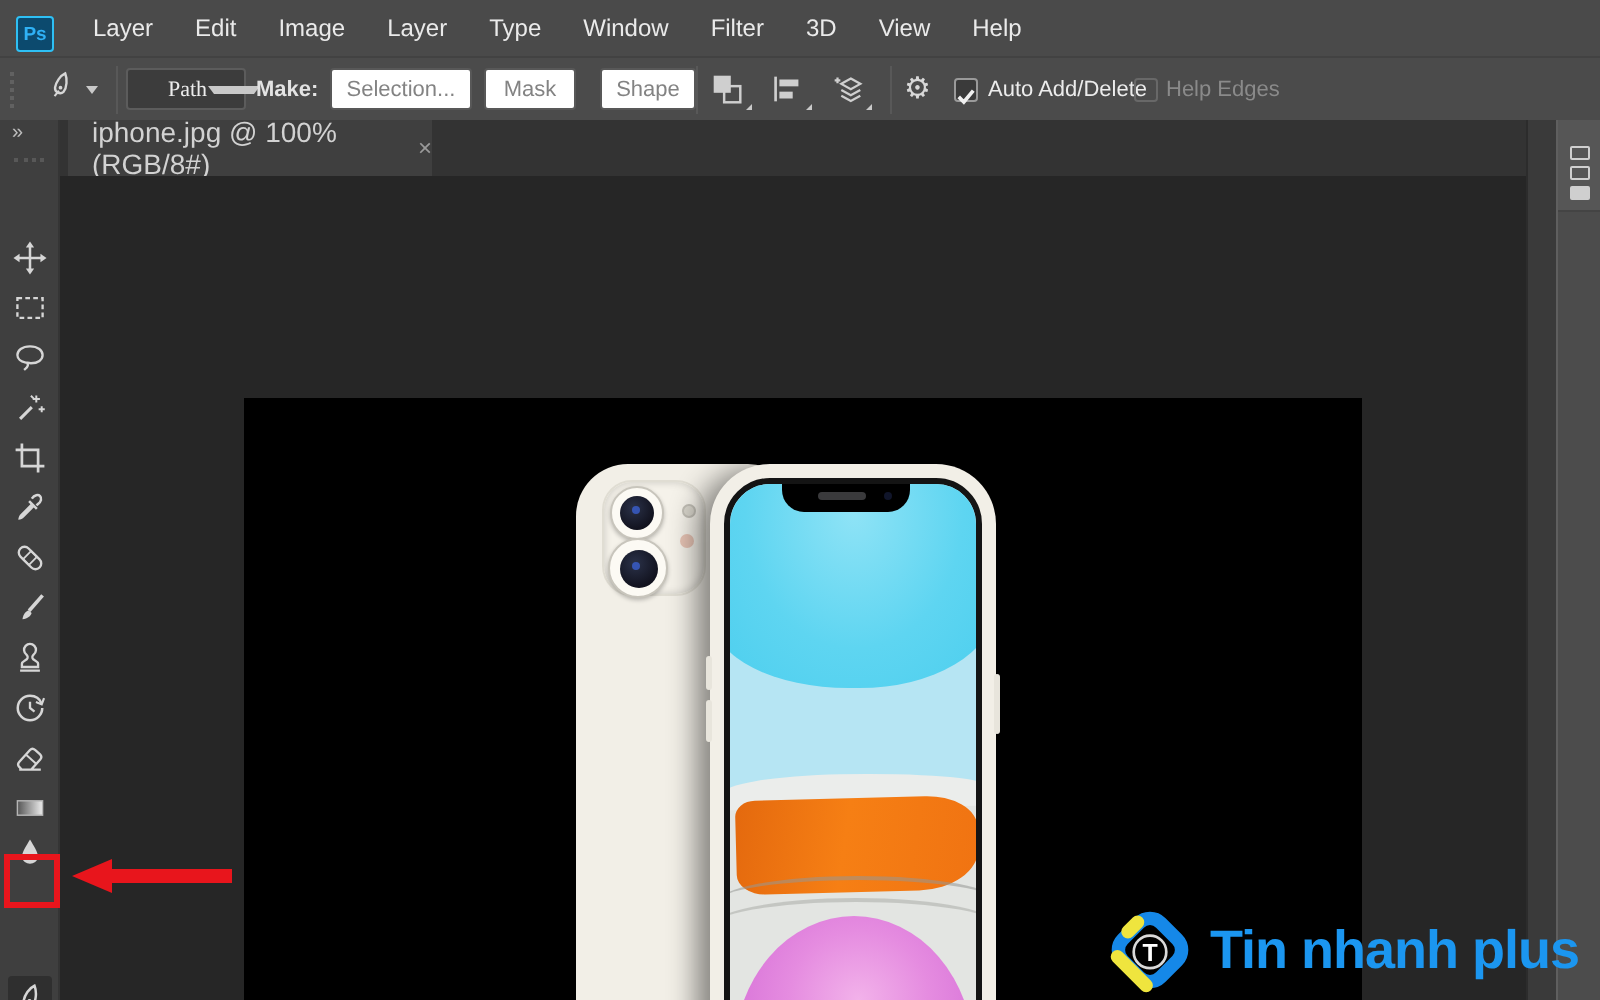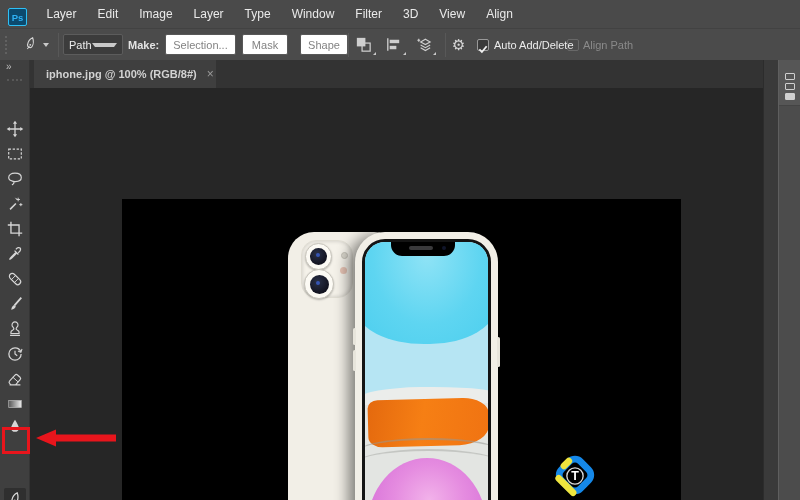--- a/index.html
+++ b/index.html
@@ -13,21 +13,21 @@
   .menu-items { position:absolute; left:36px; top:0; height:28px; display:flex; }
   .menu-item { padding:0 10.5px; line-height:28px; font-size:12px; color:#eaeaea; cursor:default; }
 
   
   #optionsbar { position:absolute; left:0; top:28px; width:800px; height:32px; background:#4b4b4b; border-top:1px solid #424242; }
   .grip-v { position:absolute; left:5px; top:7px; height:18px; width:4px; border-left:2px dotted #616161; }
   .tool-preset { position:absolute; left:16px; top:3px; width:46px; height:26px; display:flex; align-items:center; gap:4px; padding-left:6px; }
   .chev-down { width:0; height:0; border-left:3.5px solid transparent; border-right:3.5px solid transparent; border-top:4px solid #c9c9c9; }
   .ob-sep { position:absolute; top:4px; width:1px; height:24px; background:#3c3c3c; border-right:1px solid #585858; }
   .dropdown { position:absolute; left:63px; top:5px; width:60px; height:21px; background:#3c3c3c; border:1px solid #5c5c5c; border-radius:2px; display:flex; align-items:center; }
-  .dropdown span { font-size:11px; color:#ececec; padding-left:5px; flex:1; }
+  .dropdown span { font-size:11px; color:#ececec; padding-left:20px; flex:1;font-family:Liberation Serif, serif; }
   .dropdown .chev-down { margin-right:5px; }
   .ob-label { position:absolute; top:0; line-height:32px; font-size:11px; color:#e3e3e3; font-weight:600; }
   .ob-btn { position:absolute; top:5px; height:21px; background:#ffffff; border:1px solid #585858; border-radius:2px; font-size:11px; color:#838383; display:flex; align-items:center; justify-content:center; }
   .ob-icon { position:absolute; top:6px; width:22px; height:20px; display:flex; align-items:flex-start; }
   .corner-tri { position:absolute; right:0px; bottom:0px; width:0; height:0; border-left:3px solid transparent; border-top:3px solid transparent; border-bottom:3px solid #c9c9c9; transform:rotate(0deg); }
   .checkbox { position:absolute; top:10px; width:12px; height:12px; background:#3a3a3a; border:1px solid #9a9a9a; border-radius:2px; }
   .checkbox.disabled { border-color:#686868; background:transparent; }
   .ob-label.check-label { font-weight:normal; color:#ececec; }
   .ob-label.disabled { color:#8a8a8a; font-weight:normal; }
   .gear { position:absolute; top:0px; line-height:32px; font-size:15px; color:#d8d8d8; }
@@ -40,21 +40,21 @@
   .tool svg { display:block; }
   .tool.active-tool { background:#2f2f2f; border-radius:2px; }
 
   
   #pen-highlight { position:absolute; left:2px; top:427px; width:28px; height:27px; border:3px solid #e8151c; z-index:50; }
   #red-arrow { position:absolute; left:34px; top:428px; z-index:50; }
 
   
   #tabbar { position:absolute; left:30px; top:60px; width:733px; height:28px; background:#333333; }
   .tab { position:absolute; left:4px; top:0; height:28px; width:182px; background:#3f3f3f; display:flex; align-items:center; }
-  .tab-title { font-size:11px; color:#d2d2d2; padding-left:12px; font-weight:700; }
+  .tab-title { font-size:14px; color:#d2d2d2; padding-left:12px; font-weight:400; }
   .tab-close { margin-left:10px; font-size:12px; color:#9a9a9a; line-height:1; }
 
   
   #pasteboard { position:absolute; left:30px; top:88px; width:733px; height:412px; background:#262626; }
   #canvas { position:absolute; left:122px; top:199px; width:559px; height:301px; background:#000; overflow:hidden; z-index:1; }
 
   
   #right-strip { position:absolute; left:763px; top:60px; width:15px; height:440px; background:#3a3a3a; border-left:1px solid #2c2c2c; }
   #dock { position:absolute; left:778px; top:60px; width:22px; height:440px; background:#4c4c4c; border-left:1px solid #5f5f5f; }
   .dock-top { position:absolute; left:0; top:0; width:22px; height:46px; background:#565656; border-bottom:1px solid #444; }
@@ -98,21 +98,21 @@
     <div class="menu-items">
       <span class="menu-item">Layer</span>
       <span class="menu-item">Edit</span>
       <span class="menu-item">Image</span>
       <span class="menu-item">Layer</span>
       <span class="menu-item">Type</span>
       <span class="menu-item">Window</span>
       <span class="menu-item">Filter</span>
       <span class="menu-item">3D</span>
       <span class="menu-item">View</span>
-      <span class="menu-item">Align</span>
+      <span class="menu-item">Help</span>
     </div>
   </div>
 
   <div id="optionsbar">
     <div class="grip-v"></div>
     <div class="tool-preset">
       <span>
         <svg width="17" height="17" viewBox="0 0 20 20">
             <path d="M12.5 3.2 C9.5 4.5 7 8.5 6.5 11.5 A3 3 0 0 0 11.5 14 C13.5 11.5 13.8 6.5 12.5 3.2 Z" fill="none" stroke="#d6d6d6" stroke-width="1.4"></path>
             <circle cx="9.7" cy="11.6" r="1.1" fill="#d6d6d6"></circle>
@@ -157,21 +157,21 @@
     </div>
     <div class="ob-sep" style="left:445px"></div>
     <div class="gear" style="left:452px"><span>⚙</span></div>
     <div class="checkbox" style="left:477px">
       <svg width="10" height="10" viewBox="0 0 11 11">
           <polyline points="1.5,6 4.3,8.8 9.5,2.5" fill="none" stroke="#f0f0f0" stroke-width="2"></polyline>
         </svg>
     </div>
     <div class="ob-label check-label" style="left:494px">Auto Add/Delete</div>
     <div class="checkbox disabled" style="left:567px"></div>
-    <div class="ob-label disabled" style="left:583px">Align Path</div>
+    <div class="ob-label disabled" style="left:583px">Help Edges</div>
   </div>
 
   <div id="toolbar">
     <div class="tb-expand">»</div>
     <div class="tb-grip"></div>
 
     <div class="tool" style="top:58px">
       <svg width="18" height="18" viewBox="0 0 20 20">
           <path d="M10 3 V17 M3 10 H17" stroke="#d6d6d6" stroke-width="1.4"></path>
           <path d="M10 0.8 L7.7 4.2 H12.3 Z" fill="#d6d6d6"></path>
@@ -327,15 +327,16 @@
   </div>
 
   <div id="watermark">
     <svg width="46" height="46" viewBox="0 0 48 48">
       <rect x="10" y="10" width="28" height="28" rx="8" transform="rotate(45 24 24)" fill="none" stroke="#1588e8" stroke-width="7"></rect>
       <path d="M 22 42.5 L 7 27.5" stroke="#efe53e" stroke-width="7" stroke-linecap="round" fill="none"></path>
       <path d="M 12.5 14.5 L 17.5 9.5" stroke="#efe53e" stroke-width="7" stroke-linecap="round" fill="none"></path>
       <circle cx="24" cy="25" r="8.5" fill="none" stroke="rgba(255,255,255,0.85)" stroke-width="1.4"></circle>
       <text x="24" y="29.5" text-anchor="middle" font-size="13" font-weight="bold" fill="#ffffff" font-family="Liberation Sans, sans-serif">T</text>
     </svg>
+    <span class="wm-text">Tin nhanh plus</span>
   </div>
 
 </div>
 
 </body></html>

